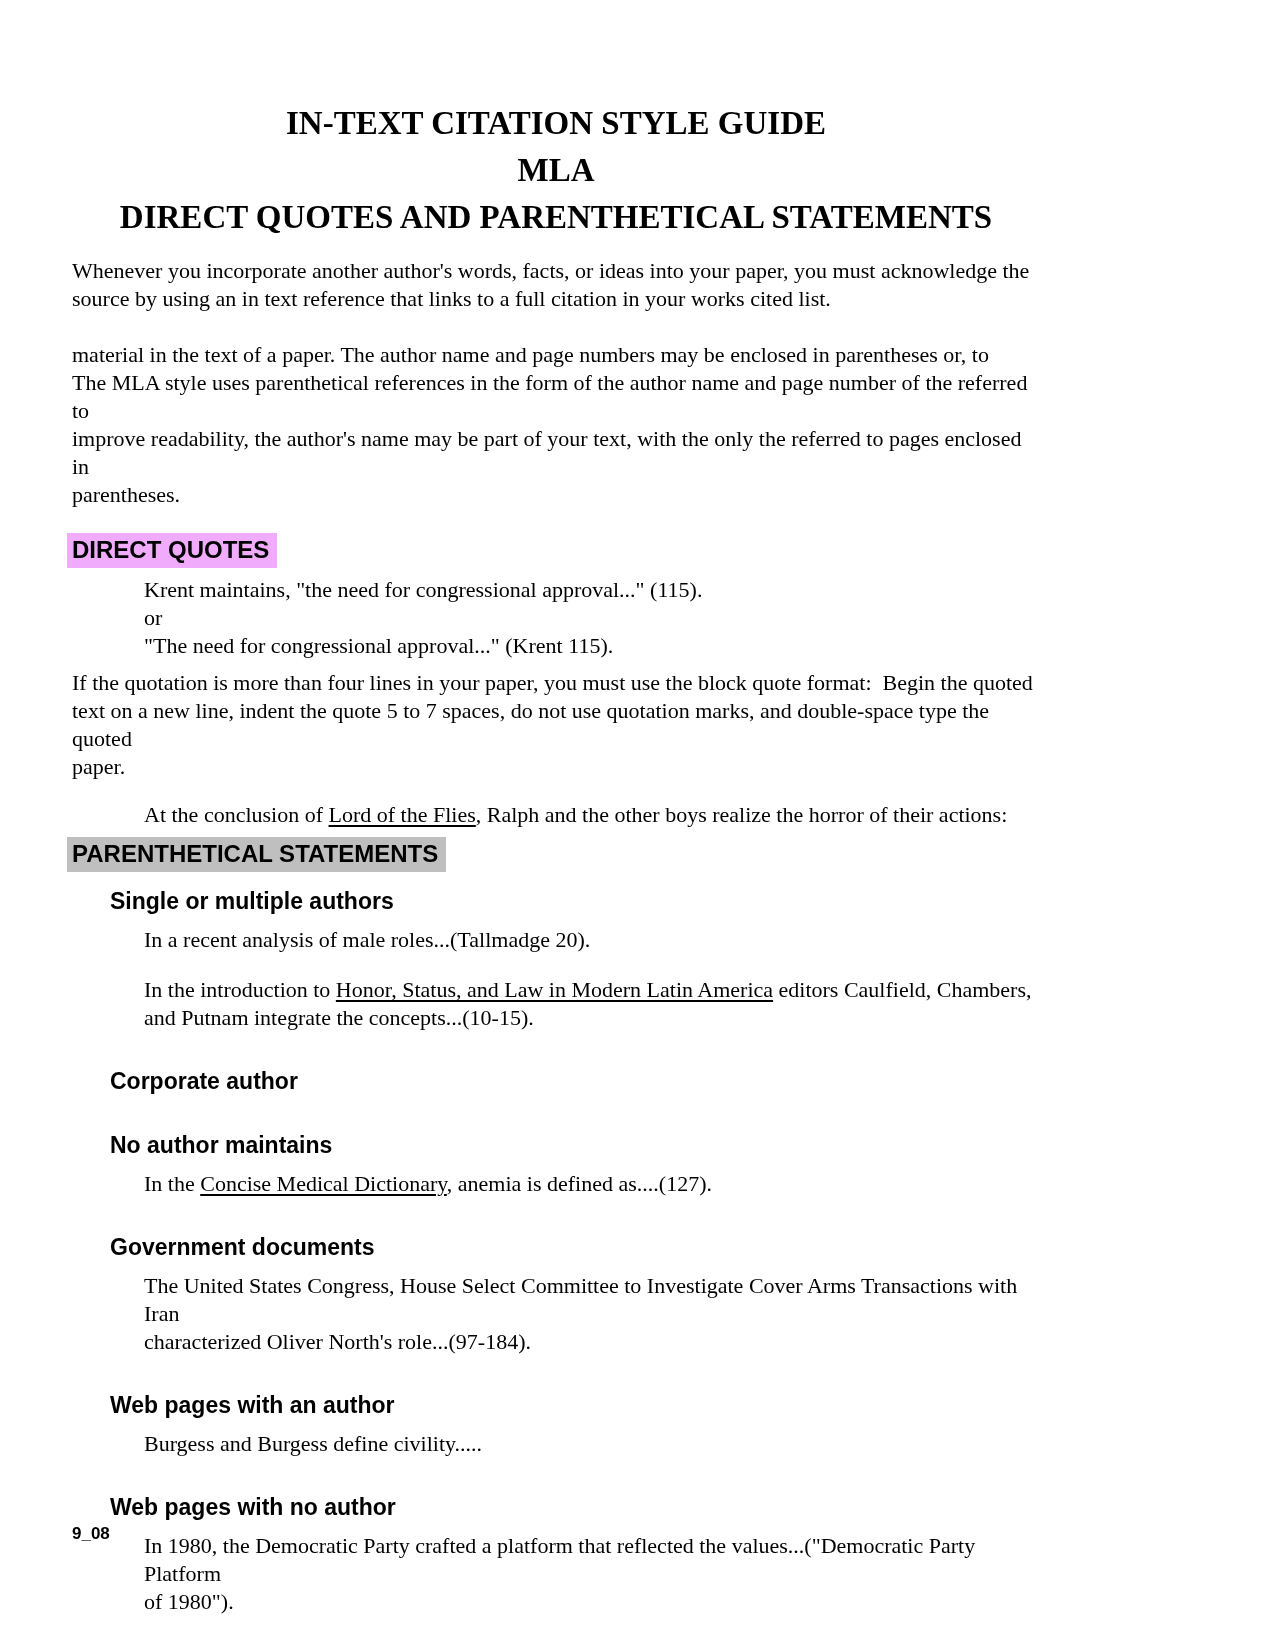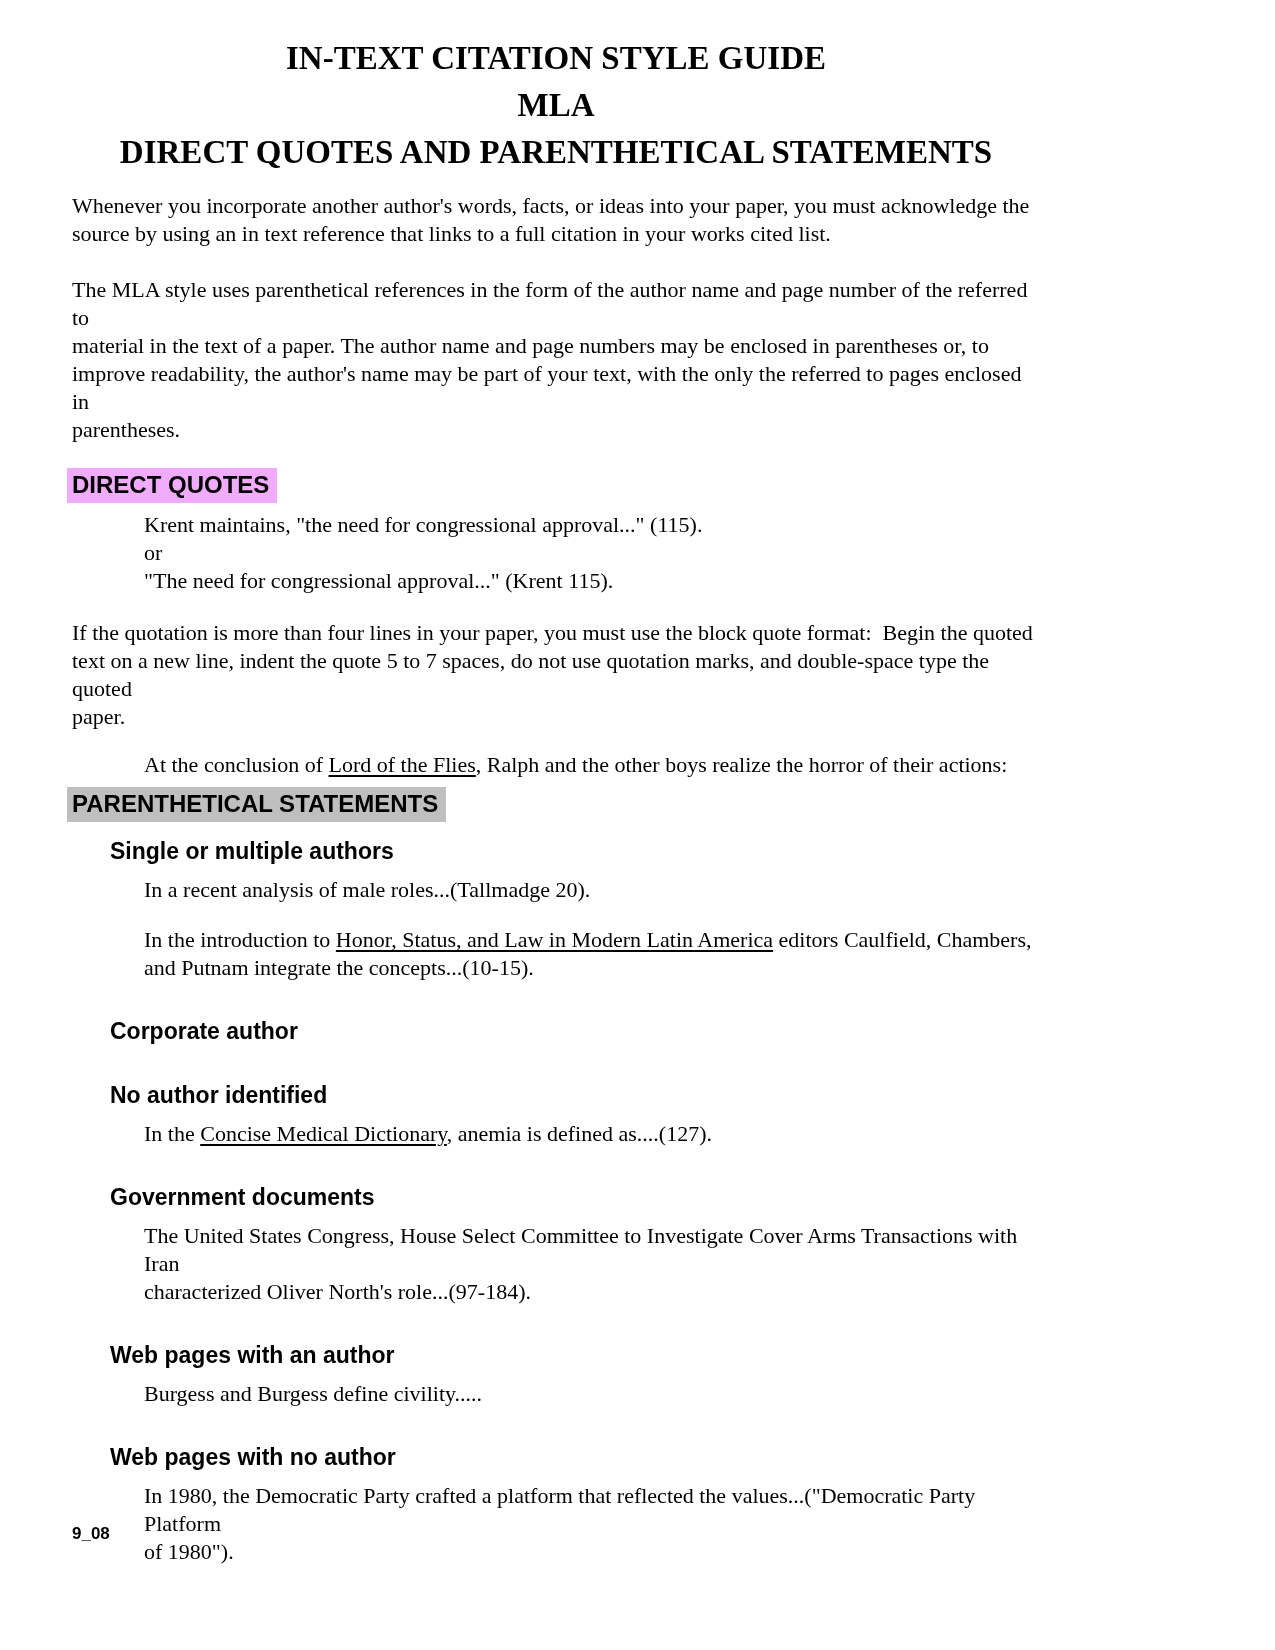--- a/index.html
+++ b/index.html
@@ -3,33 +3,33 @@
 <meta charset="utf-8">
 <style>
   * { margin:0; padding:0; box-sizing:border-box; }
   html,body { background:#ffffff; }
   .page {
     width:1132px; height:1650px;
     background:#ffffff;
     color:#000000;
     font-family:"Liberation Serif","DejaVu Serif",serif;
     font-size:22px; line-height:28px;
-    padding:35px 92px 0 72px;
+    padding:100px 92px 0 72px;
     position:relative;
     overflow:hidden;
   }
   .line { white-space:pre-wrap; }
 
   
   .doc-title { text-align:center; font-weight:bold; font-size:33px; line-height:47px; }
 
   
   .p-intro1 { margin-top:16px; }
   .p-intro2 { margin-top:28px; }
-  .p-blockrule { margin-top:24px; }
+  .p-blockrule { margin-top:9px; }
 
   
   .h2 {
     display:inline-block;
     font-family:"Liberation Sans","DejaVu Sans",sans-serif;
     font-weight:bold; font-size:24px; line-height:1;
     background:#bfbfbf;
     padding:5px 8px 6px 5px;
     margin-left:-5px;
   }
@@ -69,22 +69,22 @@
     <div class="line">MLA</div>
     <div class="line">DIRECT QUOTES AND PARENTHETICAL STATEMENTS</div>
   </div>
 
   <div class="p-intro1">
     <div class="line">Whenever you incorporate another author's words, facts, or ideas into your paper, you must acknowledge the</div>
     <div class="line">source by using an in text reference that links to a full citation in your works cited list.</div>
   </div>
 
   <div class="p-intro2">
+    <div class="line">material in the text of a paper. The author name and page numbers may be enclosed in parentheses or, to</div>
     <div class="line">The MLA style uses parenthetical references in the form of the author name and page number of the referred to</div>
-    <div class="line">material in the text of a paper. The author name and page numbers may be enclosed in parentheses or, to</div>
     <div class="line">improve readability, the author's name may be part of your text, with the only the referred to pages enclosed in</div>
     <div class="line">parentheses.</div>
   </div>
 
   <span class="h2 h2-direct" style="background: #f0abfc;">DIRECT QUOTES</span>
 
   <div class="quote-examples">
     <div class="line">Krent maintains, "the need for congressional approval..." (115).</div>
     <div class="line">or</div>
     <div class="line">"The need for congressional approval..." (Krent 115).</div>
@@ -99,21 +99,21 @@
   <div class="ex-lotf line"><span>At the conclusion of </span><span class="u">Lord of the Flies</span><span>, Ralph and the other boys realize the horror of their actions:</span></div>
 
   <span class="h2 h2-paren" style="background: rgb(191, 191, 191);">PARENTHETICAL STATEMENTS</span>
 
   <div class="h3 h3-first">Single or multiple authors</div>
   <div class="ex line">In a recent analysis of male roles...(Tallmadge 20).</div>
   <div class="ex2 line"><span>In the introduction to </span><span class="u">Honor, Status, and Law in Modern Latin America</span><span> editors Caulfield, Chambers, and Putnam integrate the concepts...(10-15).</span></div>
 
   <div class="h3">Corporate author</div>
 
-  <div class="h3">No author identified</div>
+  <div class="h3">No author maintains</div>
   <div class="ex line"><span>In the </span><span class="u">Concise Medical Dictionary</span><span>, anemia is defined as....(127).</span></div>
 
   <div class="h3">Government documents</div>
   <div class="ex">
     <div class="line">The United States Congress, House Select Committee to Investigate Cover Arms Transactions with Iran</div>
     <div class="line">characterized Oliver North's role...(97-184).</div>
   </div>
 
   <div class="h3">Web pages with an author</div>
   <div class="ex line">Burgess and Burgess define civility.....</div>

